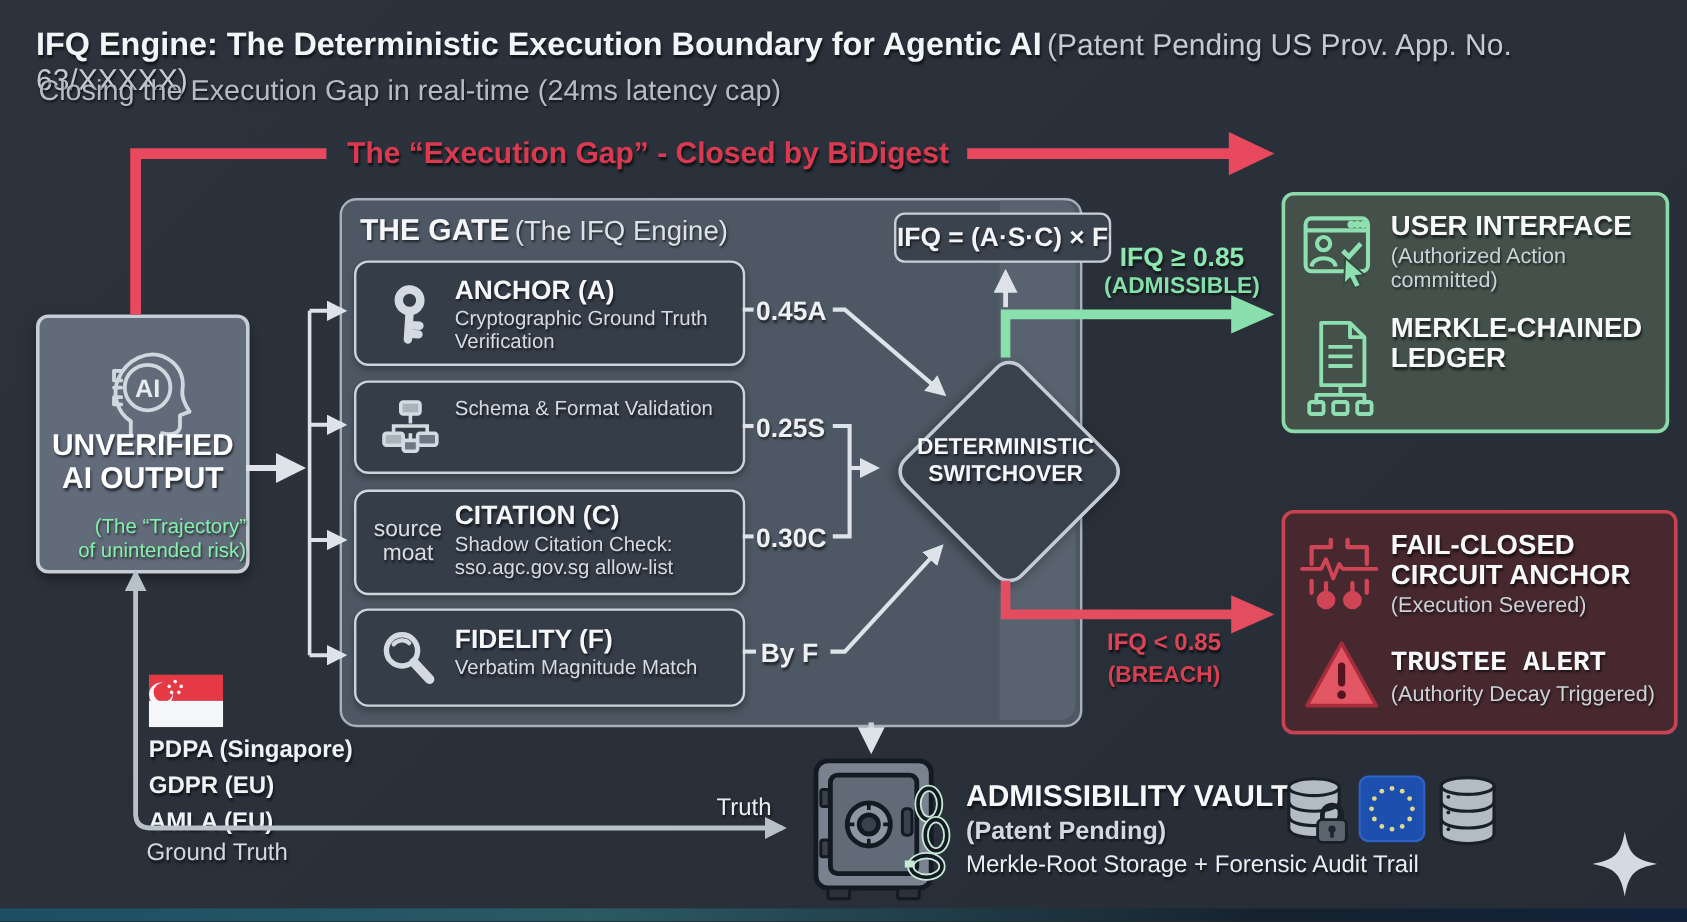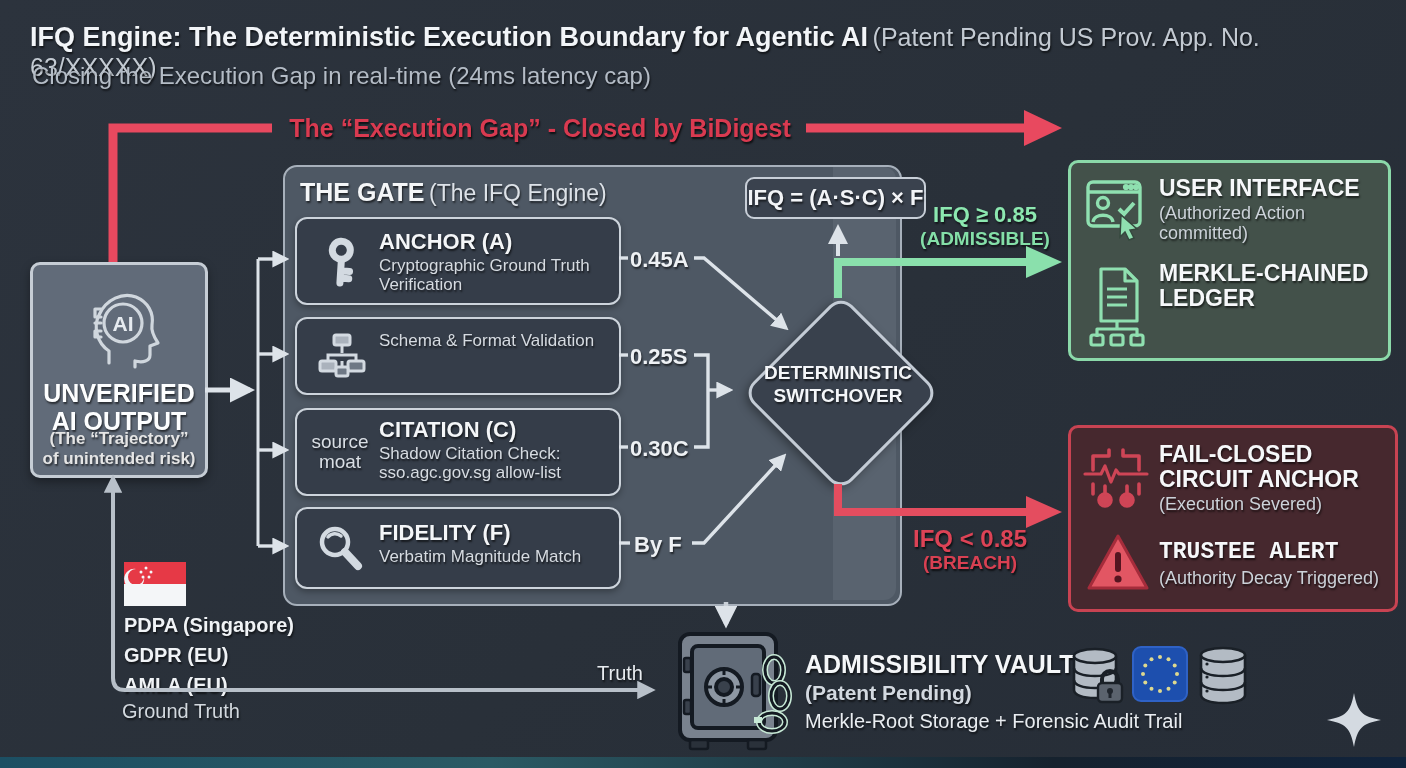--- a/index.html
+++ b/index.html
@@ -14,39 +14,39 @@
   .shadow{text-shadow:1px 2px 2px rgba(0,0,0,.6);}
   
   .title-main{font-size:27px;font-weight:bold;color:#f2f5f8;}
   .title-patent{font-size:25px;font-weight:normal;color:#c3cad2;}
   .title-sub{font-size:24px;color:#b4bcc6;}
   
   .gap-label{font-size:25px;font-weight:bold;color:#d93a50;text-shadow:1px 2px 2px rgba(0,0,0,.7);}
   
   .ai-box{left:30px;top:262px;width:172px;height:210px;background:#616b79;border:3px solid #c6cdd5;border-radius:10px;box-shadow:0 4px 10px rgba(0,0,0,.35);}
   .ai-title{font-size:25px;font-weight:bold;color:#fdfeff;text-align:center;line-height:1.12;}
-  .ai-sub{font-size:17px;color:#e5e5e5;text-align:center;line-height:1.15;font-weight:bold;}
+  .ai-sub{font-size:17px;color:#86efac;text-align:right;line-height:1.15;}
   
   .gate-panel{left:283px;top:165px;width:615px;height:437px;background:#4e5864;border:2.5px solid #a7b0bb;border-radius:14px;}
   .gate-band{left:833px;top:167px;width:63px;height:433px;background:#59636f;border-radius:0 12px 12px 0;}
   .gate-title{font-size:25px;font-weight:bold;color:#f4f6f8;}
   .gate-title-suffix{font-size:23px;font-weight:normal;color:#dde2e8;}
   .comp-box{left:295px;width:322px;background:#353d49;border:2.5px solid #cdd4dc;border-radius:12px;box-shadow:0 3px 6px rgba(0,0,0,.3);}
   .comp-name{font-size:22px;font-weight:bold;color:#f4f6f8;line-height:1.1;}
   .comp-desc{font-size:17px;color:#d6dbe1;line-height:1.12;margin-top:2px;}
   .weight{font-size:22px;font-weight:bold;color:#eef1f4;}
   .source-moat{font-size:19px;color:#d9dee4;line-height:1.05;text-align:center;}
   
   .formula-box{left:745px;top:177px;width:177px;height:38px;background:#3a424e;border:2.5px solid #c8cfd8;border-radius:9px;display:flex;align-items:center;justify-content:center;}
   .formula-text{font-size:22px;font-weight:bold;color:#f2f4f7;}
   .diamond{left:771px;top:323px;width:134px;height:134px;background:#39414d;border:3px solid #c3cbd5;border-radius:16px;transform:rotate(45deg);box-shadow:0 4px 10px rgba(0,0,0,.35);}
   .diamond-label{left:748px;top:362px;width:180px;text-align:center;font-size:19px;font-weight:bold;color:#f4f6f9;line-height:1.2;}
   .admissible-cond{font-size:22px;font-weight:bold;color:#8ce8b0;}
   .admissible-status{font-size:19px;font-weight:bold;color:#84dfa8;}
-  .breach-cond{font-size:24px;font-weight:bold;color:#dd4356;text-shadow:1px 2px 2px rgba(0,0,0,.7);}
+  .breach-cond{font-size:20px;font-weight:bold;color:#dd4356;text-shadow:1px 2px 2px rgba(0,0,0,.7);}
   .breach-status{font-size:19px;font-weight:bold;color:#d84052;text-shadow:1px 2px 2px rgba(0,0,0,.7);}
   
   .green-box{left:1068px;top:160px;width:317px;height:195px;background:#43514a;border:3px solid #8bd9a9;border-radius:10px;}
   .red-box{left:1068px;top:425px;width:324px;height:181px;background:#46282e;border:3px solid #c84352;border-radius:10px;}
   .out-title{font-size:23px;font-weight:bold;color:#f6f8fa;line-height:1.08;}
   .out-sub{font-size:18px;color:#ccd2d9;line-height:1.1;margin-top:1px;}
   
   .vault-label{font-size:20px;color:#e8ecf0;}
   .vault-title{font-size:25px;font-weight:bold;color:#f5f7f9;}
   .vault-patent{font-size:21px;font-weight:bold;color:#d3d9e0;}
@@ -157,21 +157,21 @@
     <div class="abs" style="left:46px;top:10px;">
       <svg width="84" height="96" viewBox="0 0 84 96">
         <g stroke="#d0d7de" fill="none" stroke-width="3.2" stroke-linecap="round" stroke-linejoin="round">
           <path d="M30 88 L30 76 C18 68 14 52 20 40 C27 24 44 17 57 22 C69 27 75 38 73 50 C72 56 75 62 79 68 L71 71 L71 80 C71 86 64 88 56 86 L56 92"></path>
           <path d="M22 34 h-6 v8 h6 M16 48 h6 M22 56 h-6 v6 h6"></path>
           <circle cx="44" cy="48" r="19"></circle>
         </g>
         <text x="44" y="56" text-anchor="middle" font-size="21" font-weight="bold" fill="#e6ebf0" font-family="Liberation Sans, sans-serif">AI</text>
       </svg>
     </div>
-    <div class="abs ai-title pre shadow" style="left:0;top:114px;width:172px;">UNVERIFIED
+    <div class="abs ai-title pre shadow" style="left:0;top:92px;width:172px;">UNVERIFIED
 AI OUTPUT</div>
     <div class="abs ai-sub pre shadow" style="left:0;top:164px;width:172px;">(The “Trajectory”
 of unintended risk)</div>
   </div>
 
   <div class="abs green-box">
     <div class="abs" style="left:14px;top:14px;">
       <svg width="62" height="66" viewBox="0 0 62 66">
         <g stroke="#8fe0b0" fill="none" stroke-width="3.4">
           <rect x="3" y="5" width="52" height="44" rx="5"></rect>

